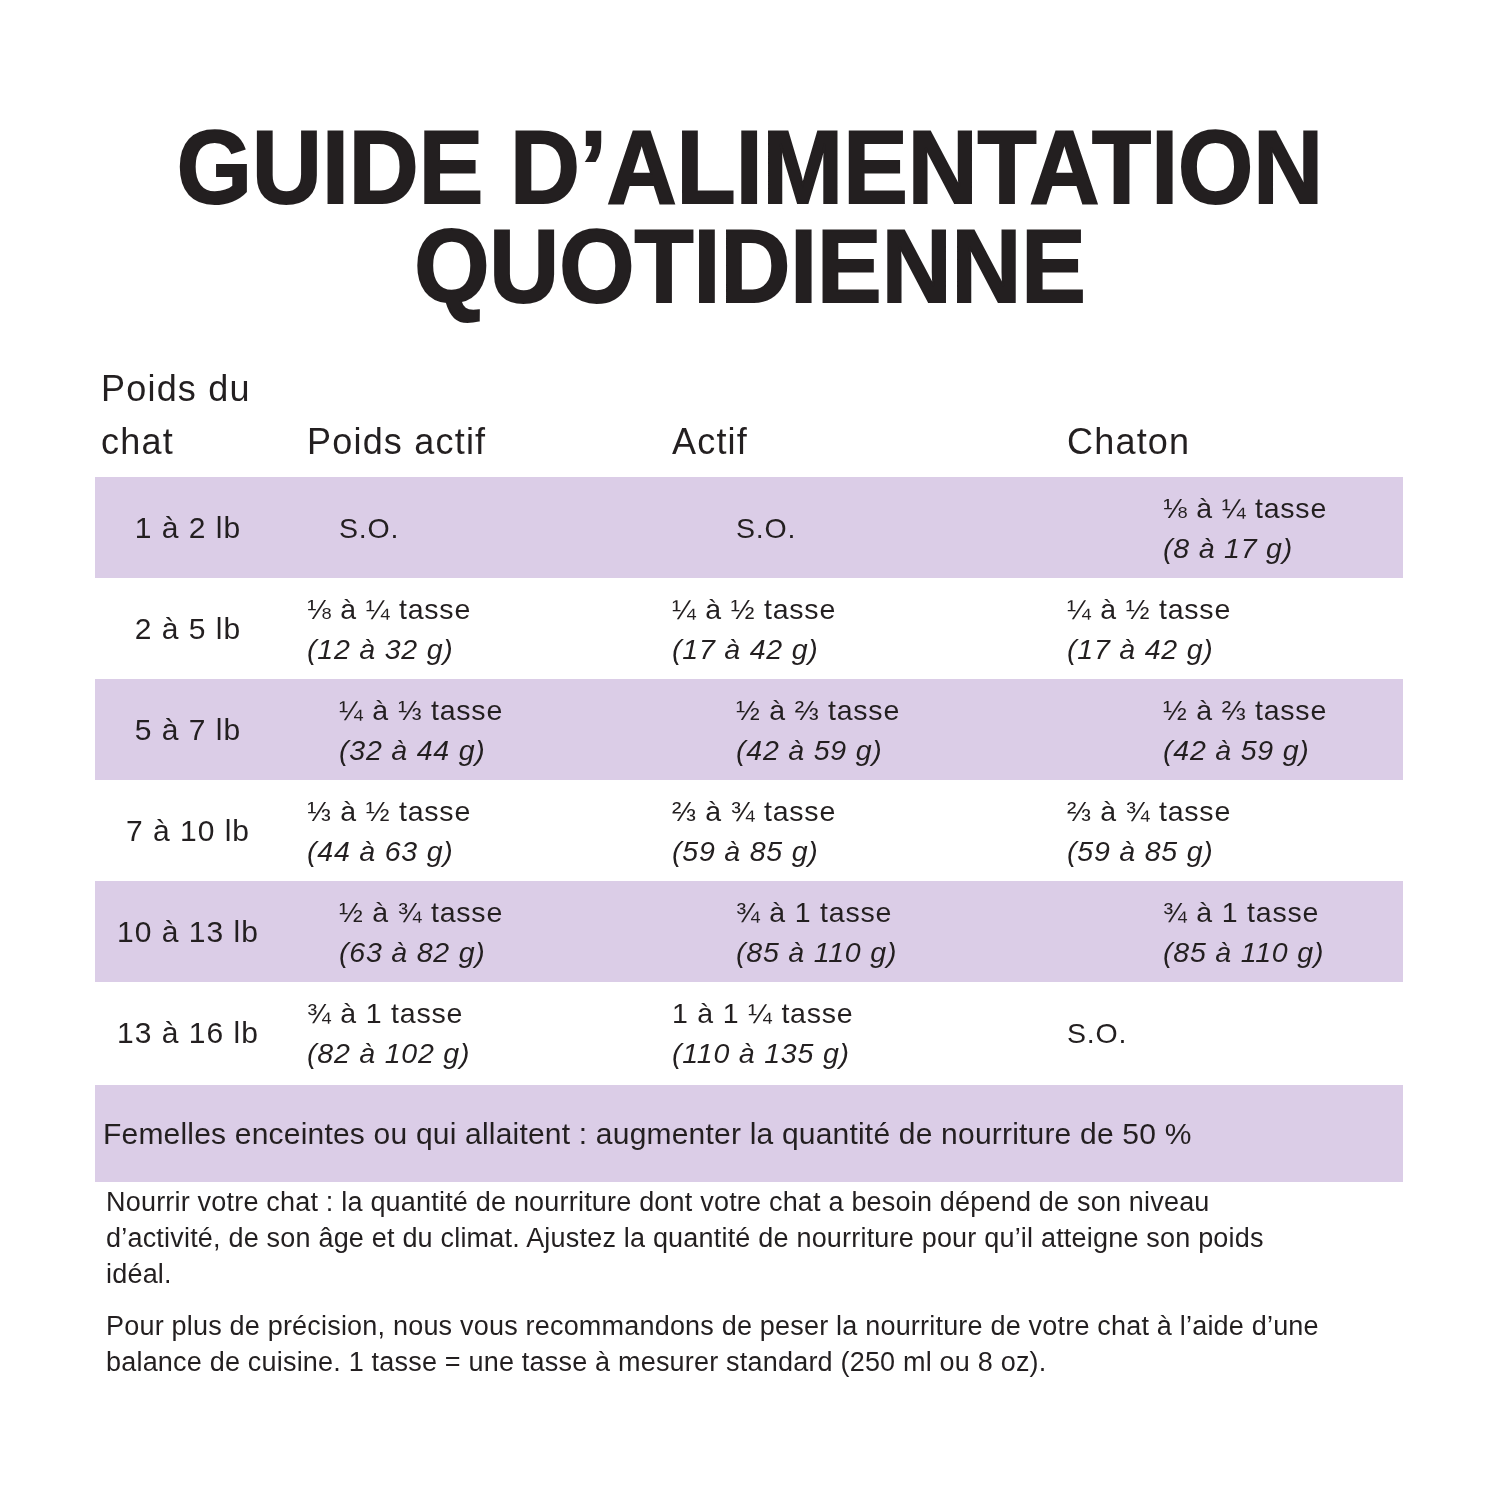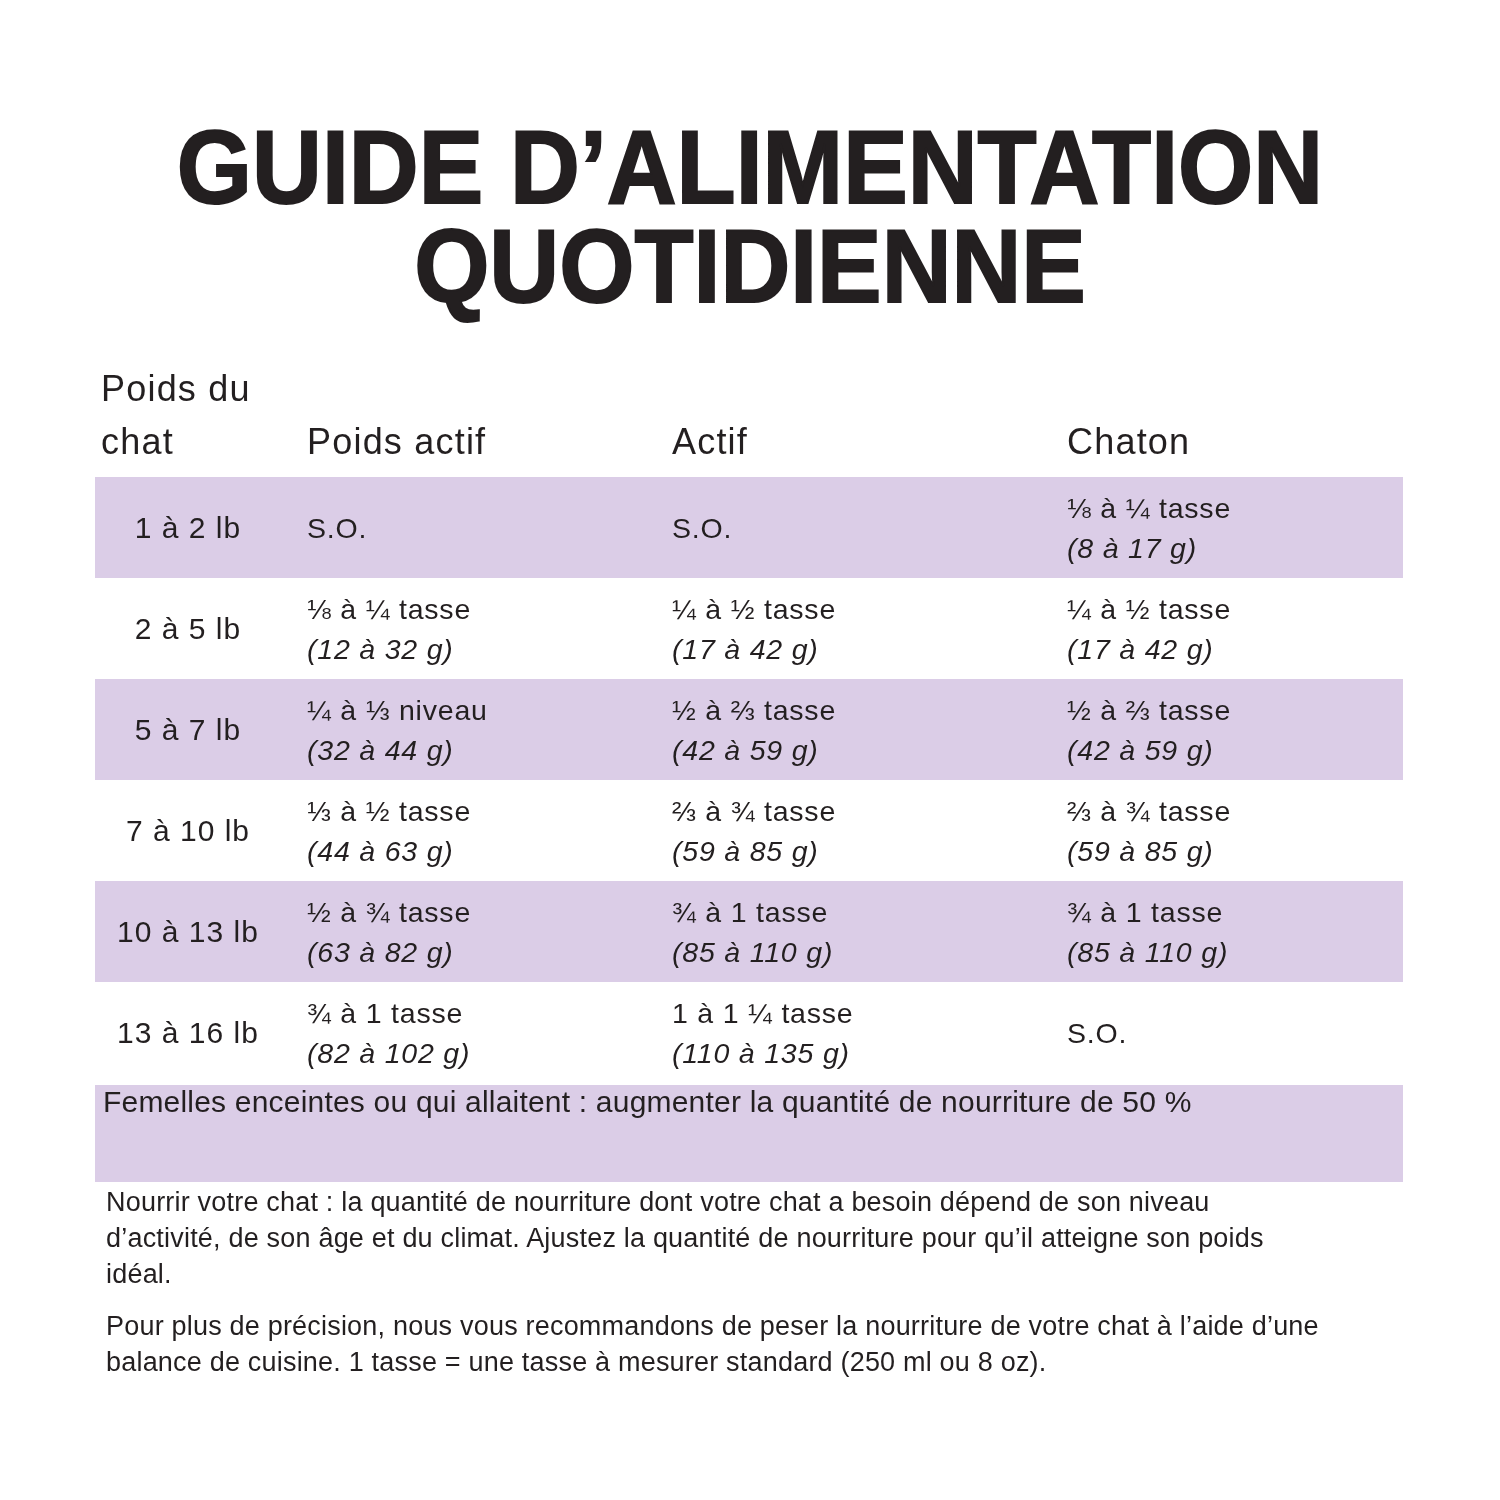--- a/index.html
+++ b/index.html
@@ -46,39 +46,39 @@
     position: absolute;
     left: 95px; top: 477px;
     width: 1308px;
   }
   .row {
     display: grid;
     grid-template-columns: 212px 365px 395px 336px;
     height: 101px;
     align-items: center;
   }
-  .row.shaded { background: var(--lavender, #DBCDE7); }
+  .row.shaded { background: var(--lavender, #DBCDE7); gap: 32px; }
   .cell-weight {
     text-align: center;
     padding-right: 26px;
     font-size: 30px;
     letter-spacing: 1px;
     white-space: nowrap;
   }
   .cell { font-size: 28.5px; line-height: 40px; letter-spacing: 0.8px; }
   .amount { display: block; }
   .grams { display: block; font-style: italic; }
 
   
   .banner {
     margin-top: 2px;
     height: 97px;
     background: var(--lavender, #DBCDE7);
     display: flex;
-    align-items: flex-start;
+    align-items: center;
     padding-left: 8px;
     font-size: 30px;
     letter-spacing: 0.2px;
     white-space: nowrap;
   }
 
   
   .notes {
     position: absolute;
     left: 100px; top: 1184px;
@@ -136,21 +136,21 @@
     </div>
     <div class="cell">
       <span class="amount">¼ à ½ tasse</span>
       <span class="grams">(17 à 42 g)</span>
     </div>
   </div>
 
   <div class="row shaded">
     <div class="cell-weight">5 à 7 lb</div>
     <div class="cell">
-      <span class="amount">¼ à ⅓ niveau</span>
+      <span class="amount">¼ à ⅓ tasse</span>
       <span class="grams">(32 à 44 g)</span>
     </div>
     <div class="cell">
       <span class="amount">½ à ⅔ tasse</span>
       <span class="grams">(42 à 59 g)</span>
     </div>
     <div class="cell">
       <span class="amount">½ à ⅔ tasse</span>
       <span class="grams">(42 à 59 g)</span>
     </div>

